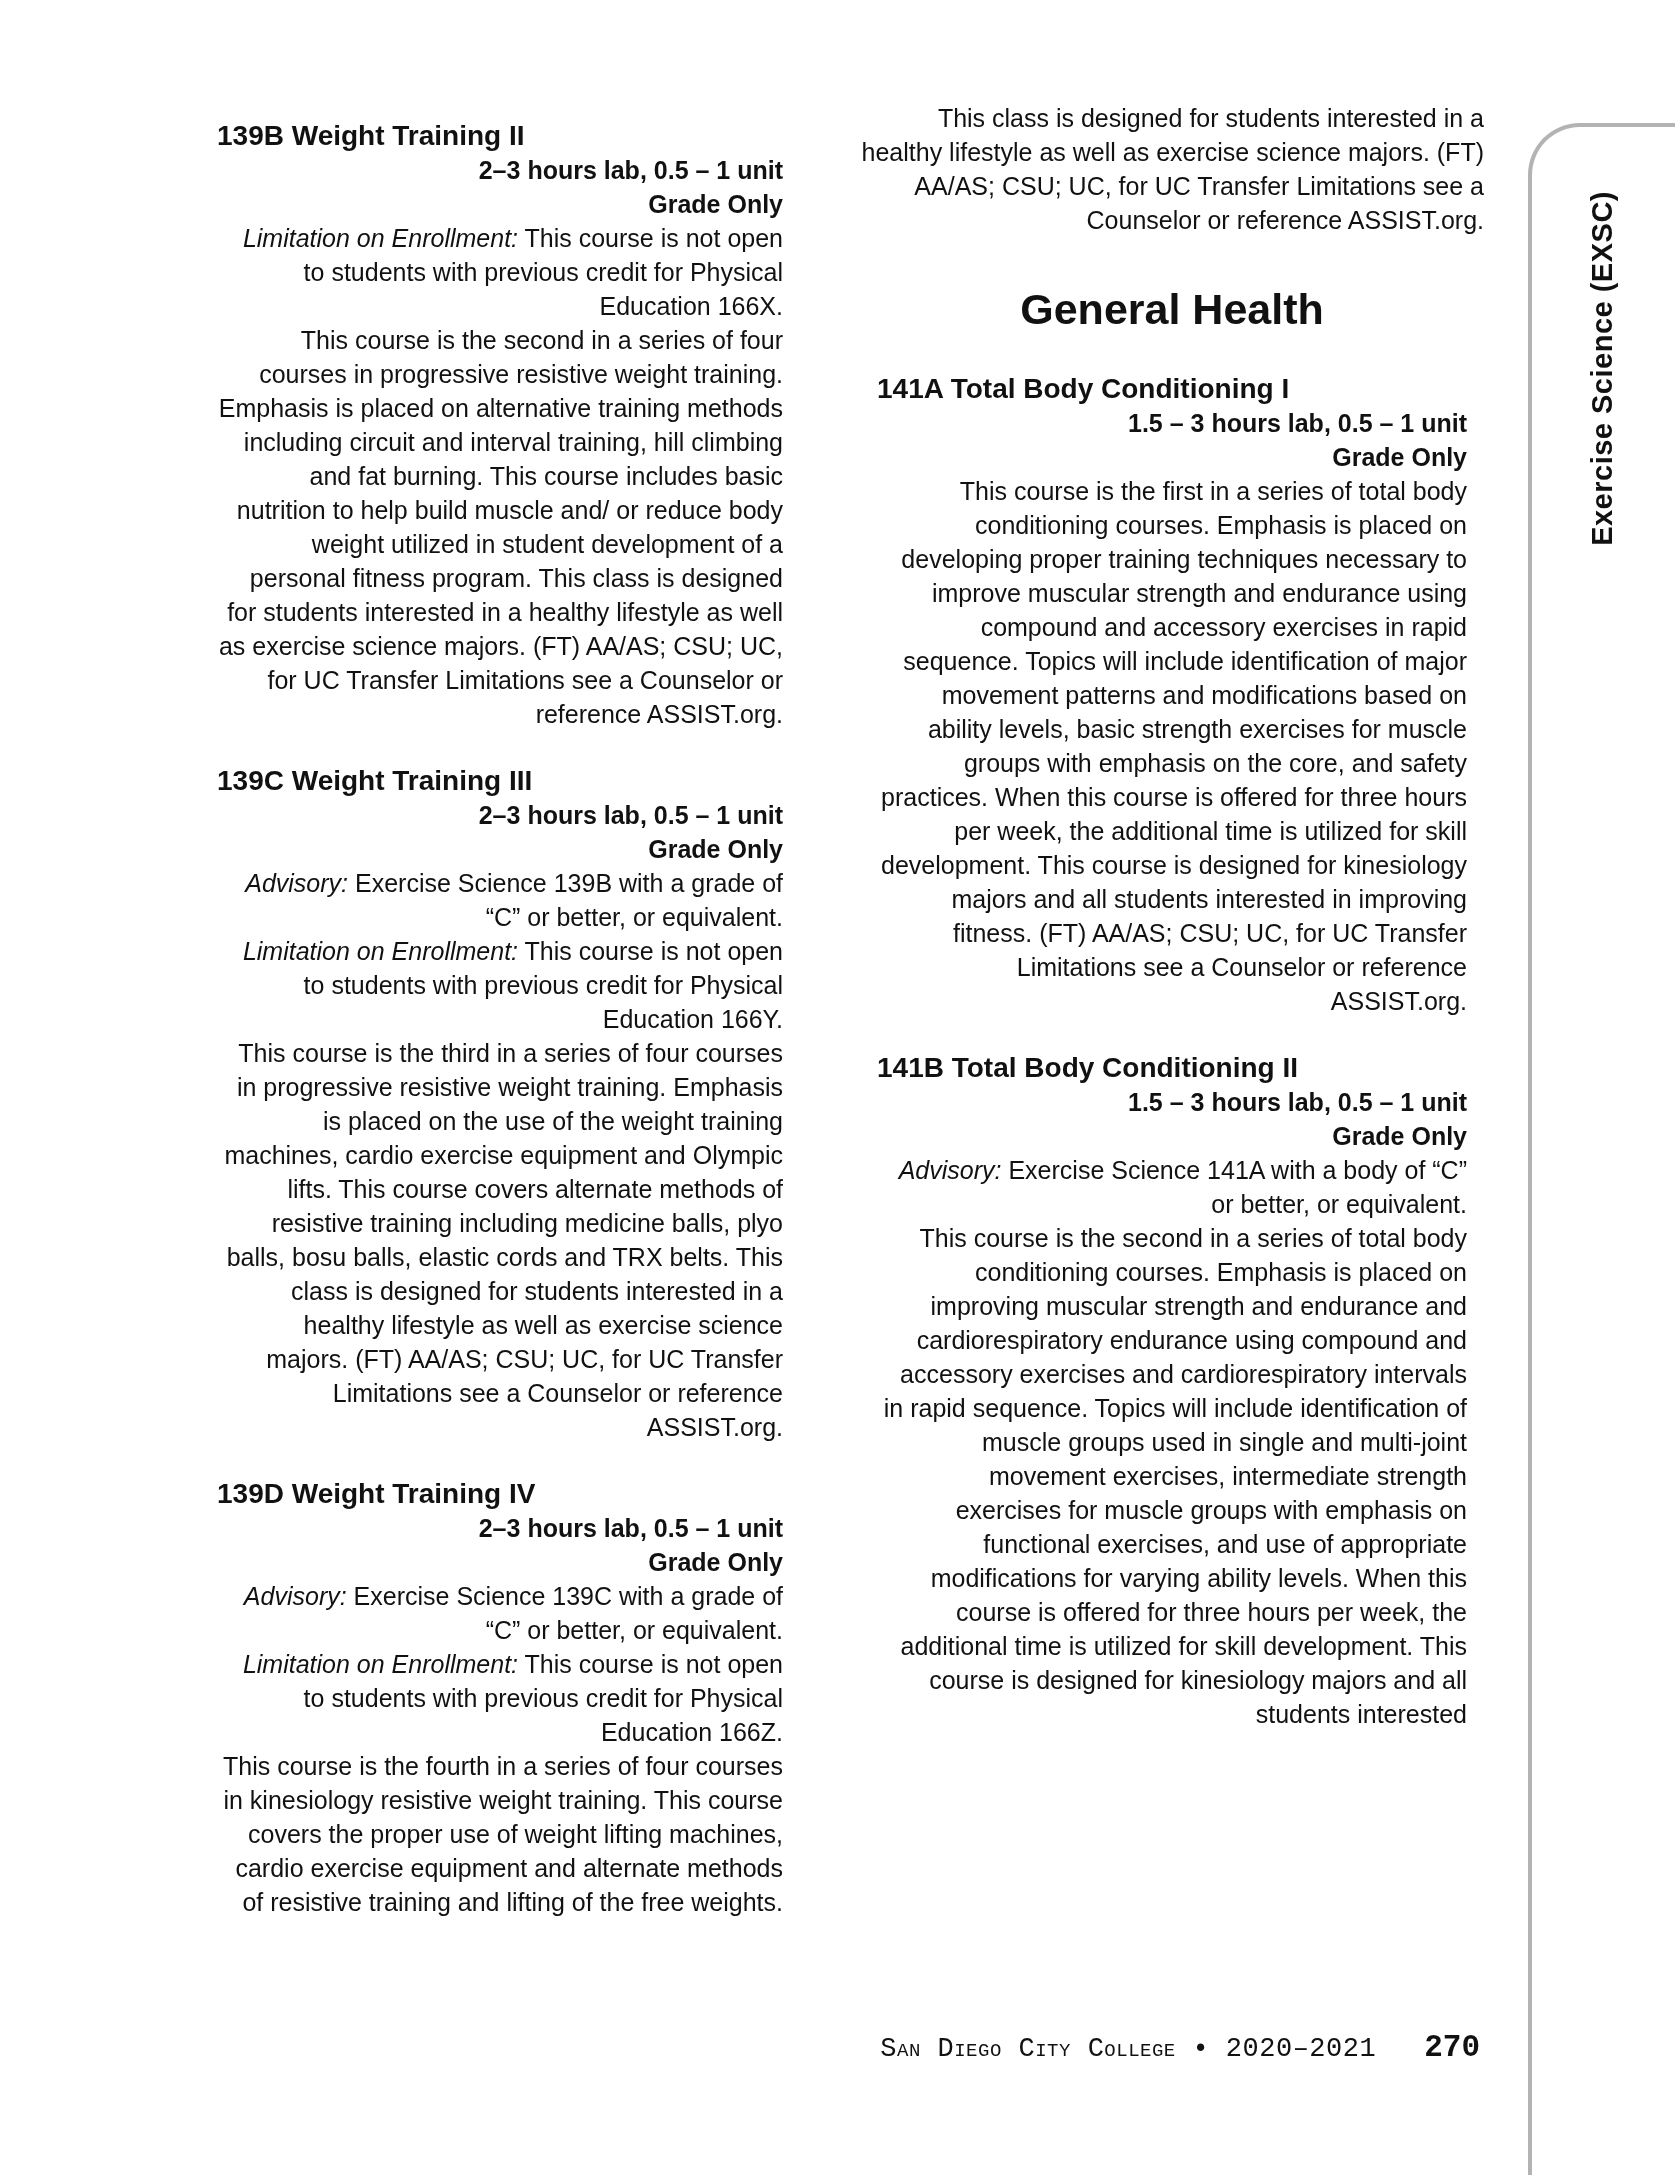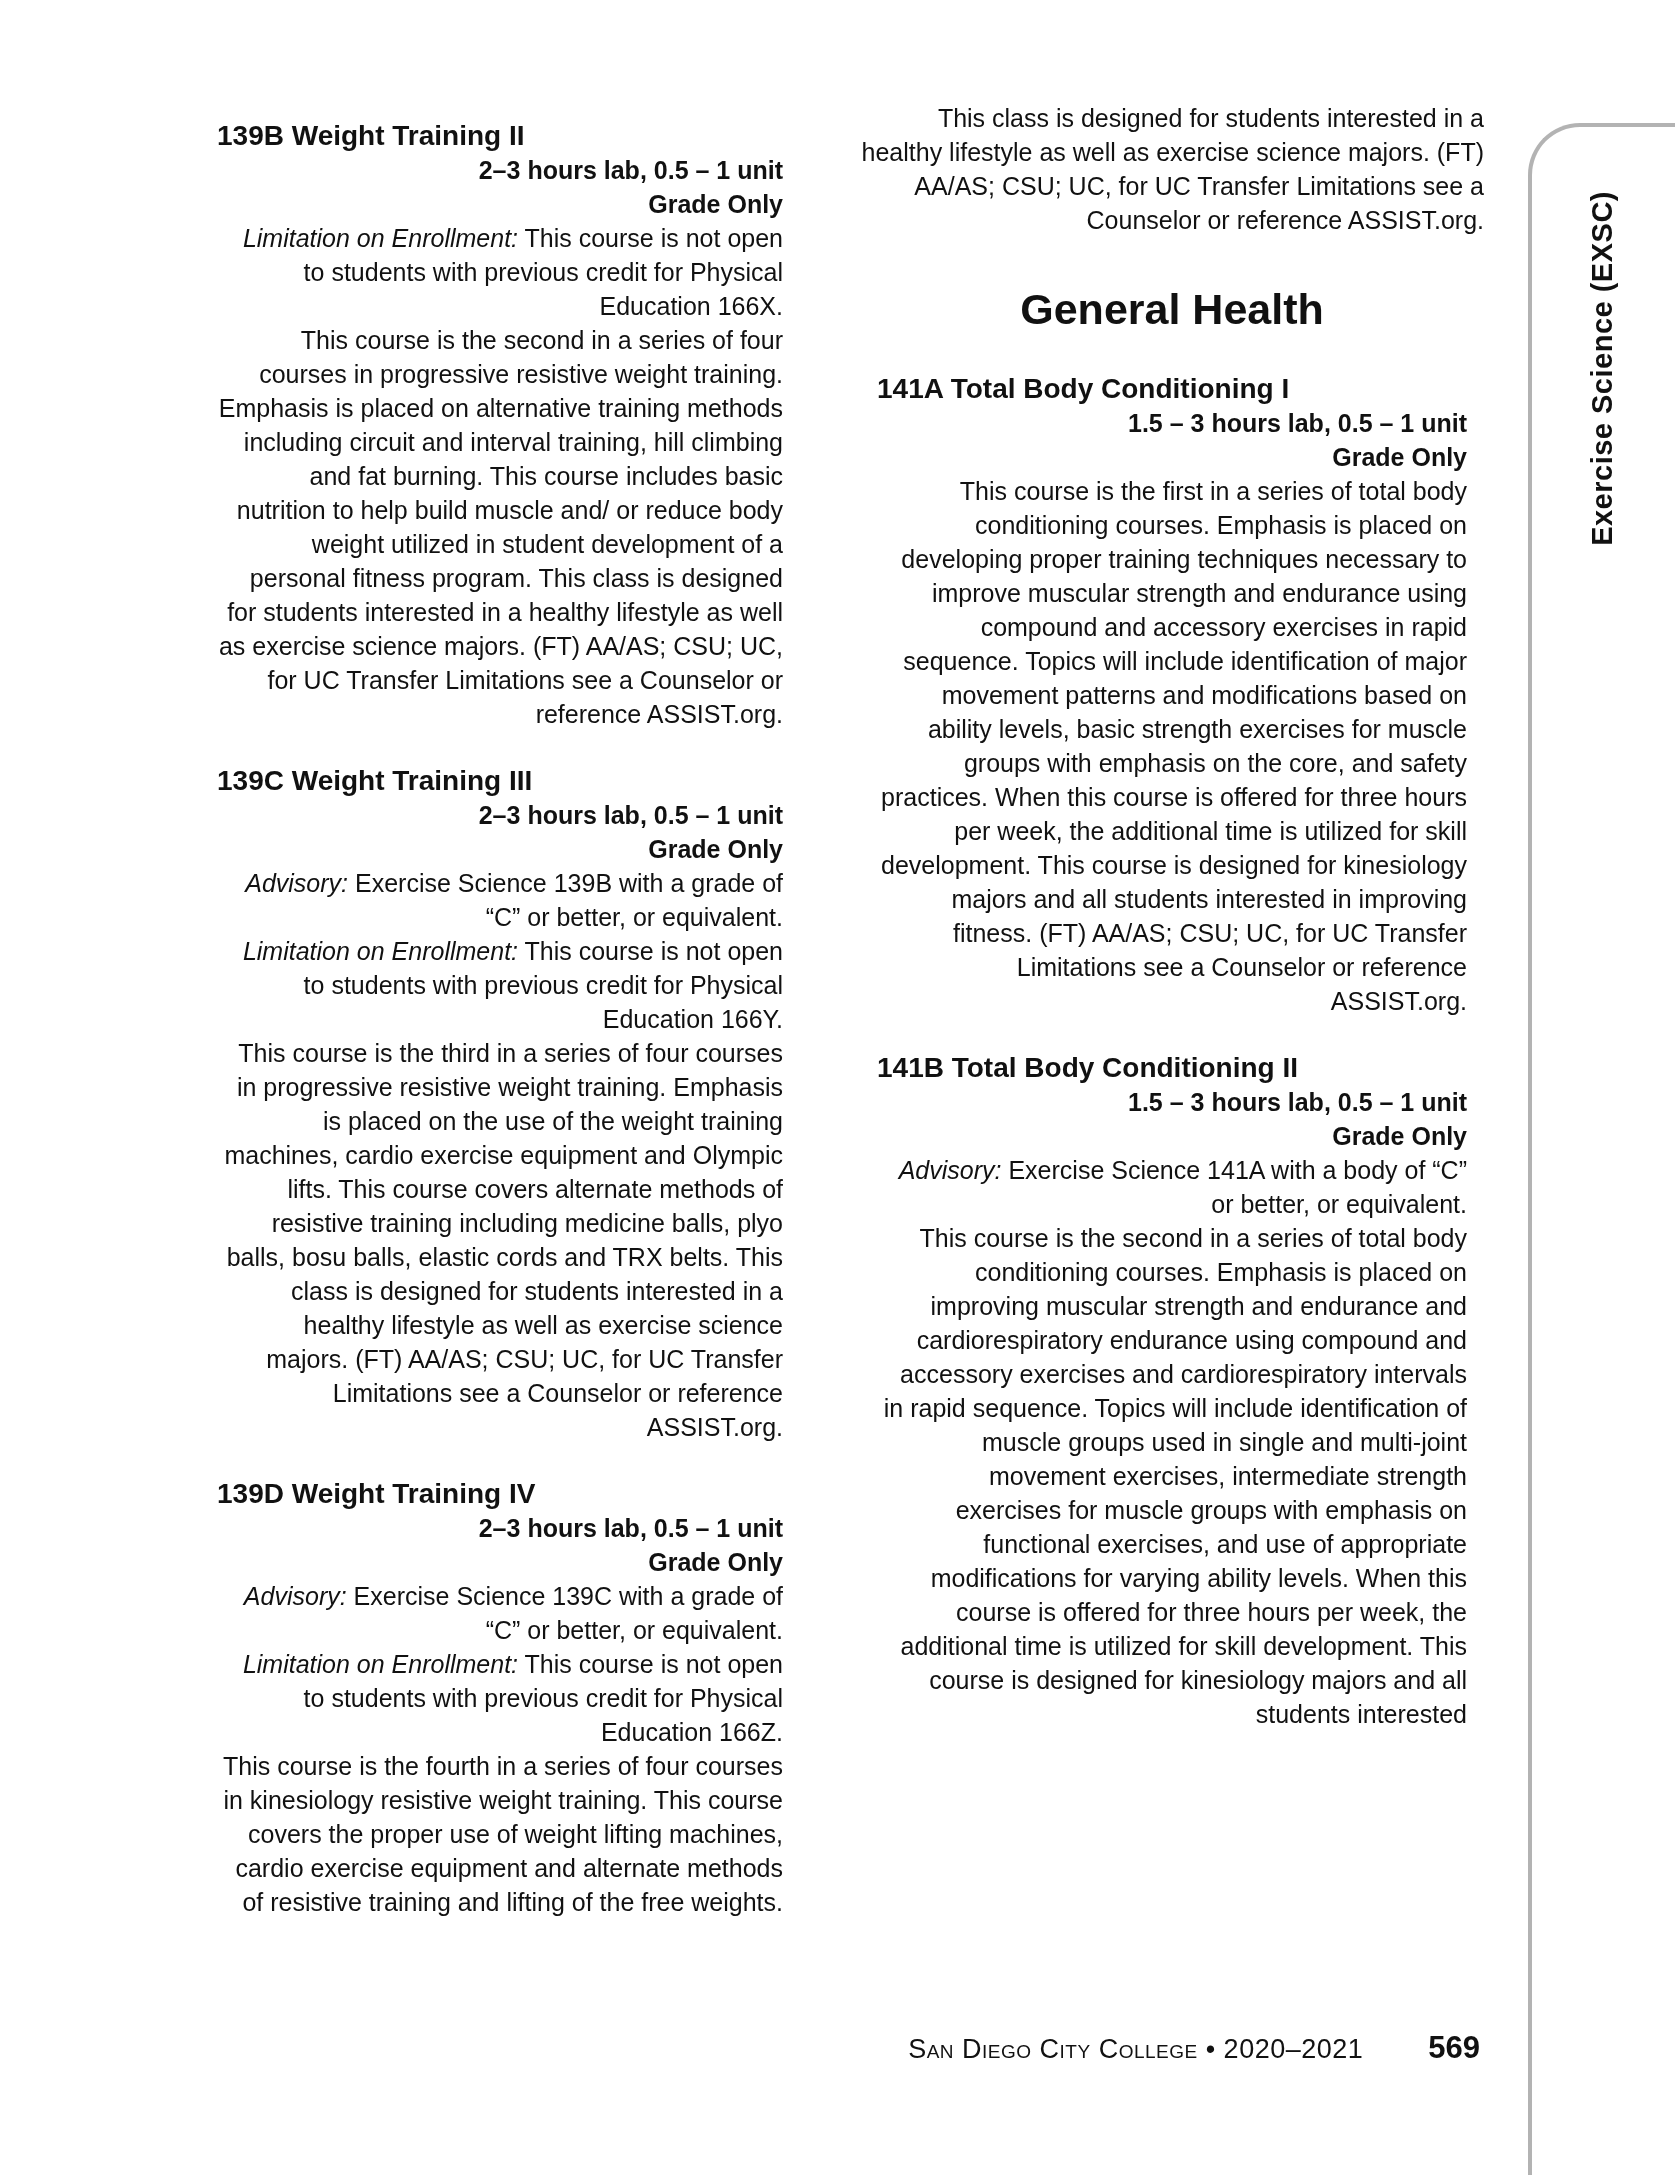--- a/index.html
+++ b/index.html
@@ -56,21 +56,21 @@
     transform: rotate(180deg);
     font-size: 29px; font-weight: bold;
     letter-spacing: 0.5px;
     white-space: nowrap;
     color: #111111;
   }
 
   .footer {
     position: absolute;
     top: 2030px; right: 195px;
-    display: flex; align-items: baseline; gap: 65px;
+    display: flex; align-items: baseline; gap: 48px; font-family: Liberation Mono, monospace;
   }
   .footer-text {
     font-variant: small-caps;
     font-size: 27px; letter-spacing: 0.5px;
   }
   .page-number { font-weight: bold; font-size: 31px; }
 </style>
 </head>
 <body>
 
@@ -126,14 +126,14 @@
   </section>
 
 </div>
 
 <div class="side-tab">
   <span class="tab-label">Exercise Science (EXSC)</span>
 </div>
 
 <div class="footer">
   <span class="footer-text">San Diego City College • 2020–2021</span>
-  <span class="page-number">569</span>
+  <span class="page-number">270</span>
 </div>
 
 </body></html>

